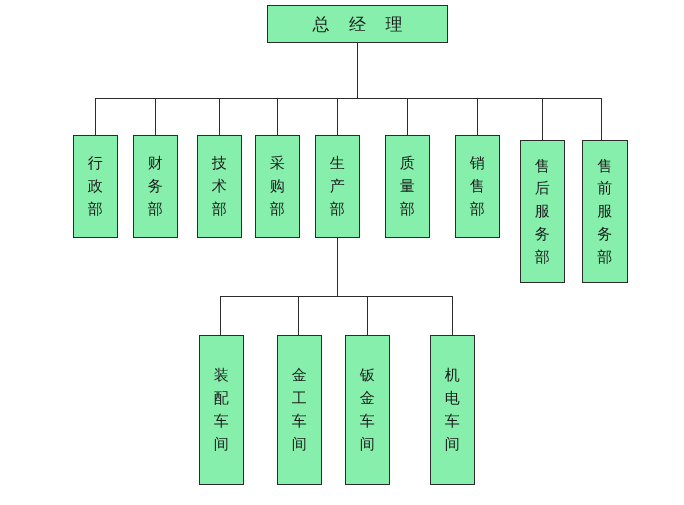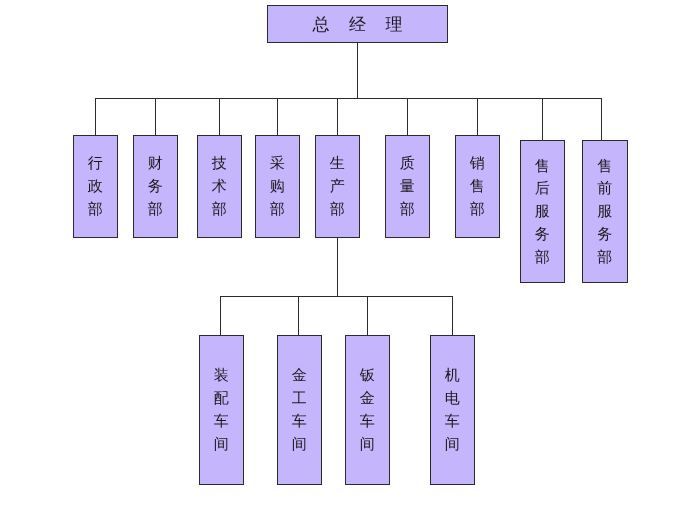--- a/index.html
+++ b/index.html
@@ -15,21 +15,21 @@
     width: 684px;
     height: 505px;
     background: #ffffff;
     overflow: hidden;
   }
   
   .node {
     position: absolute;
     box-sizing: border-box;
     border: 1px solid #2b2b2b;
-    background: #c4b5fd;
+    background: #86efac;
     display: flex;
     align-items: center;
     justify-content: center;
   }
   .node-label {
     font-size: 15px;
     line-height: 1.52;
     color: #1a1a1a;
     text-align: center;
     letter-spacing: 0.5px;

